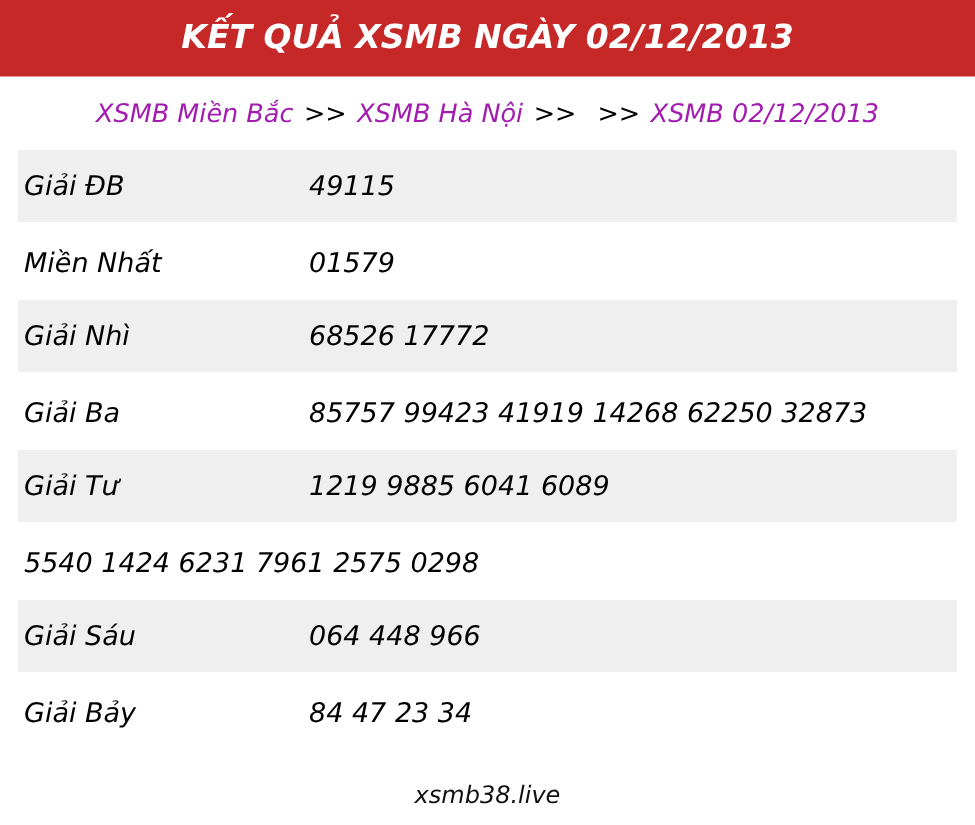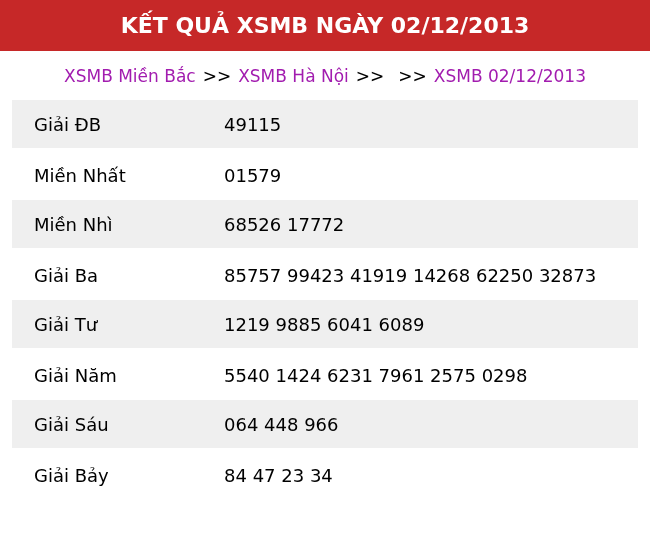--- a/index.html
+++ b/index.html
@@ -4,21 +4,21 @@
   <style>
     * { margin: 0; padding: 0; box-sizing: border-box; }
     html, body {
       width: 650px;
       height: 550px;
       background: #ffffff;
       font-family: "DejaVu Sans", "Liberation Sans", sans-serif;
       color: #000000;
       overflow: hidden;
     }
-    .page { width: 650px; height: 550px; }
+    .page { width: 650px; height: 550px; font-style: italic; }
 
     .header {
       height: 51px;
       background: #C62828;
       display: flex;
       align-items: center;
       justify-content: center;
     }
     .header h1 {
       color: #ffffff;
@@ -43,21 +43,21 @@
     .breadcrumb .sep {
       margin: 0 7px;
       color: #000000;
     }
 
     .results { margin: 0 12px; }
     .row {
       height: 50px;
       display: flex;
       align-items: center;
-      padding-left: 22px;
+      padding-left: 4px;
       font-size: 18px;
     }
     .row.stripe {
       background: #EFEFEF;
       border-bottom: 2px solid #ffffff;
     }
     .row .label {
       flex: 0 0 190px;
       white-space: nowrap;
     }
@@ -94,45 +94,47 @@
       <span class="label">Giải ĐB</span>
       <span class="numbers">49115</span>
     </div>
 
     <div class="row">
       <span class="label">Miền Nhất</span>
       <span class="numbers">01579</span>
     </div>
 
     <div class="row stripe">
-      <span class="label">Miền Nhì</span>
+      <span class="label">Giải Nhì</span>
       <span class="numbers">68526 17772</span>
     </div>
 
     <div class="row">
       <span class="label">Giải Ba</span>
       <span class="numbers">85757 99423 41919 14268 62250 32873</span>
     </div>
 
     <div class="row stripe">
       <span class="label">Giải Tư</span>
       <span class="numbers">1219 9885 6041 6089</span>
     </div>
 
     <div class="row">
-      <span class="label">Giải Năm</span>
       <span class="numbers">5540 1424 6231 7961 2575 0298</span>
     </div>
 
     <div class="row stripe">
       <span class="label">Giải Sáu</span>
       <span class="numbers">064 448 966</span>
     </div>
 
     <div class="row">
       <span class="label">Giải Bảy</span>
       <span class="numbers">84 47 23 34</span>
     </div>
 
   </main>
 
+  <footer class="footer">
+    <span>xsmb38.live</span>
+  </footer>
 
 </div>
 
 </body></html>

